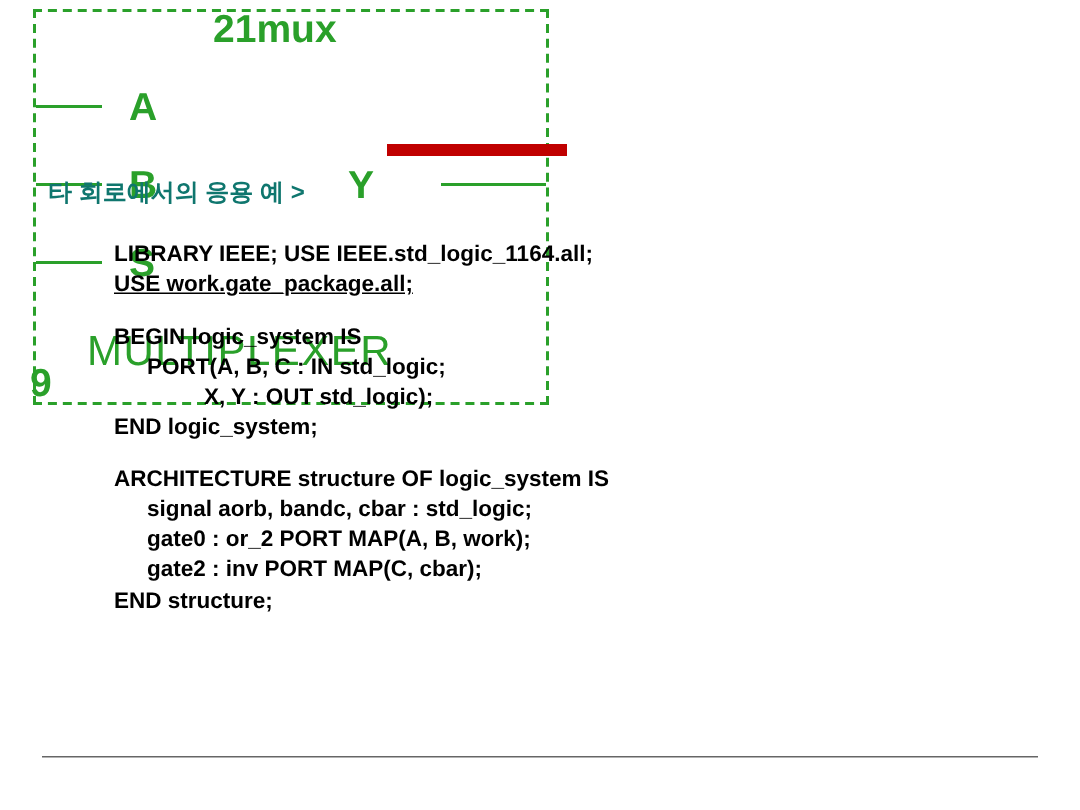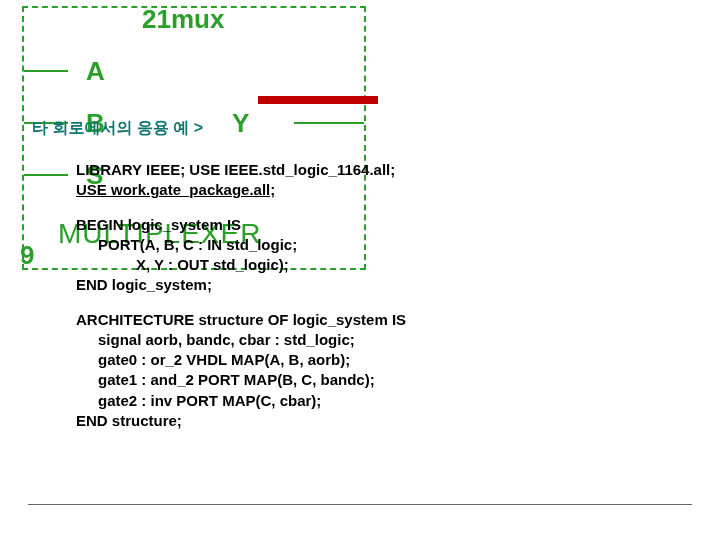--- a/index.html
+++ b/index.html
@@ -54,20 +54,19 @@
     <div>LIBRARY IEEE;  USE IEEE.std_logic_1164.all;</div>
     <div class="red">USE work.gate_package.all;</div>
 
     <div class="blk">BEGIN logic_system IS</div>
     <div class="i1">PORT(A, B, C  : IN std_logic;</div>
     <div class="i2">X, Y  : OUT std_logic);</div>
     <div>END logic_system;</div>
 
     <div class="blk">ARCHITECTURE structure OF logic_system IS</div>
     <div class="i1">signal aorb, bandc, cbar : std_logic;</div>
-    <div class="i1">gate0 : or_2    VHDL MAP(A, B, aorb);</div>
-    <div class="i1">gate1 : and_2   PORT MAP(B, C, bandc);</div>
+    <div class="i1">gate0 : or_2    PORT MAP(A, B, work);</div>
     <div class="i1">gate2 : inv     PORT MAP(C, cbar);</div>
     <div>END structure;</div>
   </div>
 
   <div class="hr"></div>
 </div>
 
 </body></html>

